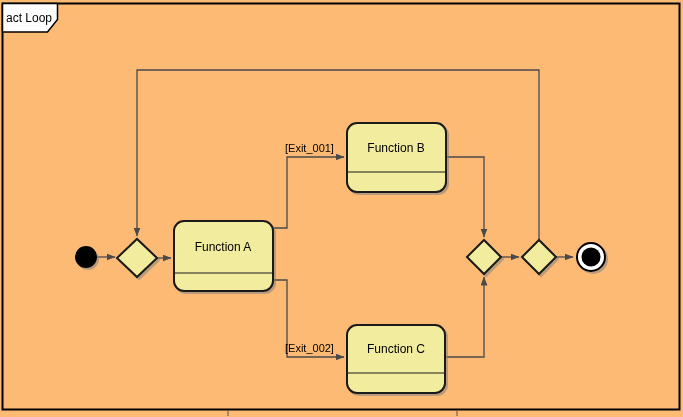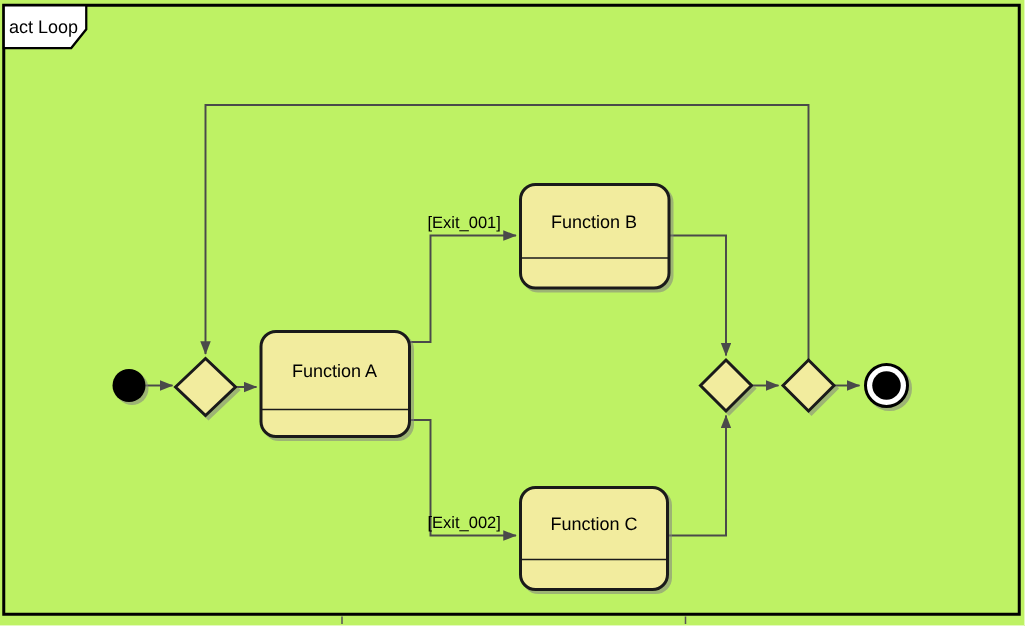--- a/index.html
+++ b/index.html
@@ -1,16 +1,16 @@
 <!DOCTYPE html>
 <html><head>
 <meta charset="utf-8">
 <style>
   html,body{margin:0;padding:0;background:#ffffff;}
-  .canvas-wrap{position:relative;width:683px;height:417px;background:#bef264;overflow:hidden;}
+  .canvas-wrap{position:relative;width:683px;height:417px;background:#fdba74;overflow:hidden;}
   svg{display:block;}
   text{font-family:"Liberation Sans","DejaVu Sans",sans-serif;fill:#000000;}
   .node-label{font-size:12px;}
   .guard-label{font-size:11px;}
   .frame-label{font-size:12px;}
   .shape{filter:drop-shadow(2px 2px 0px rgba(130,130,130,0.55));}
 </style>
 </head>
 <body>
 

